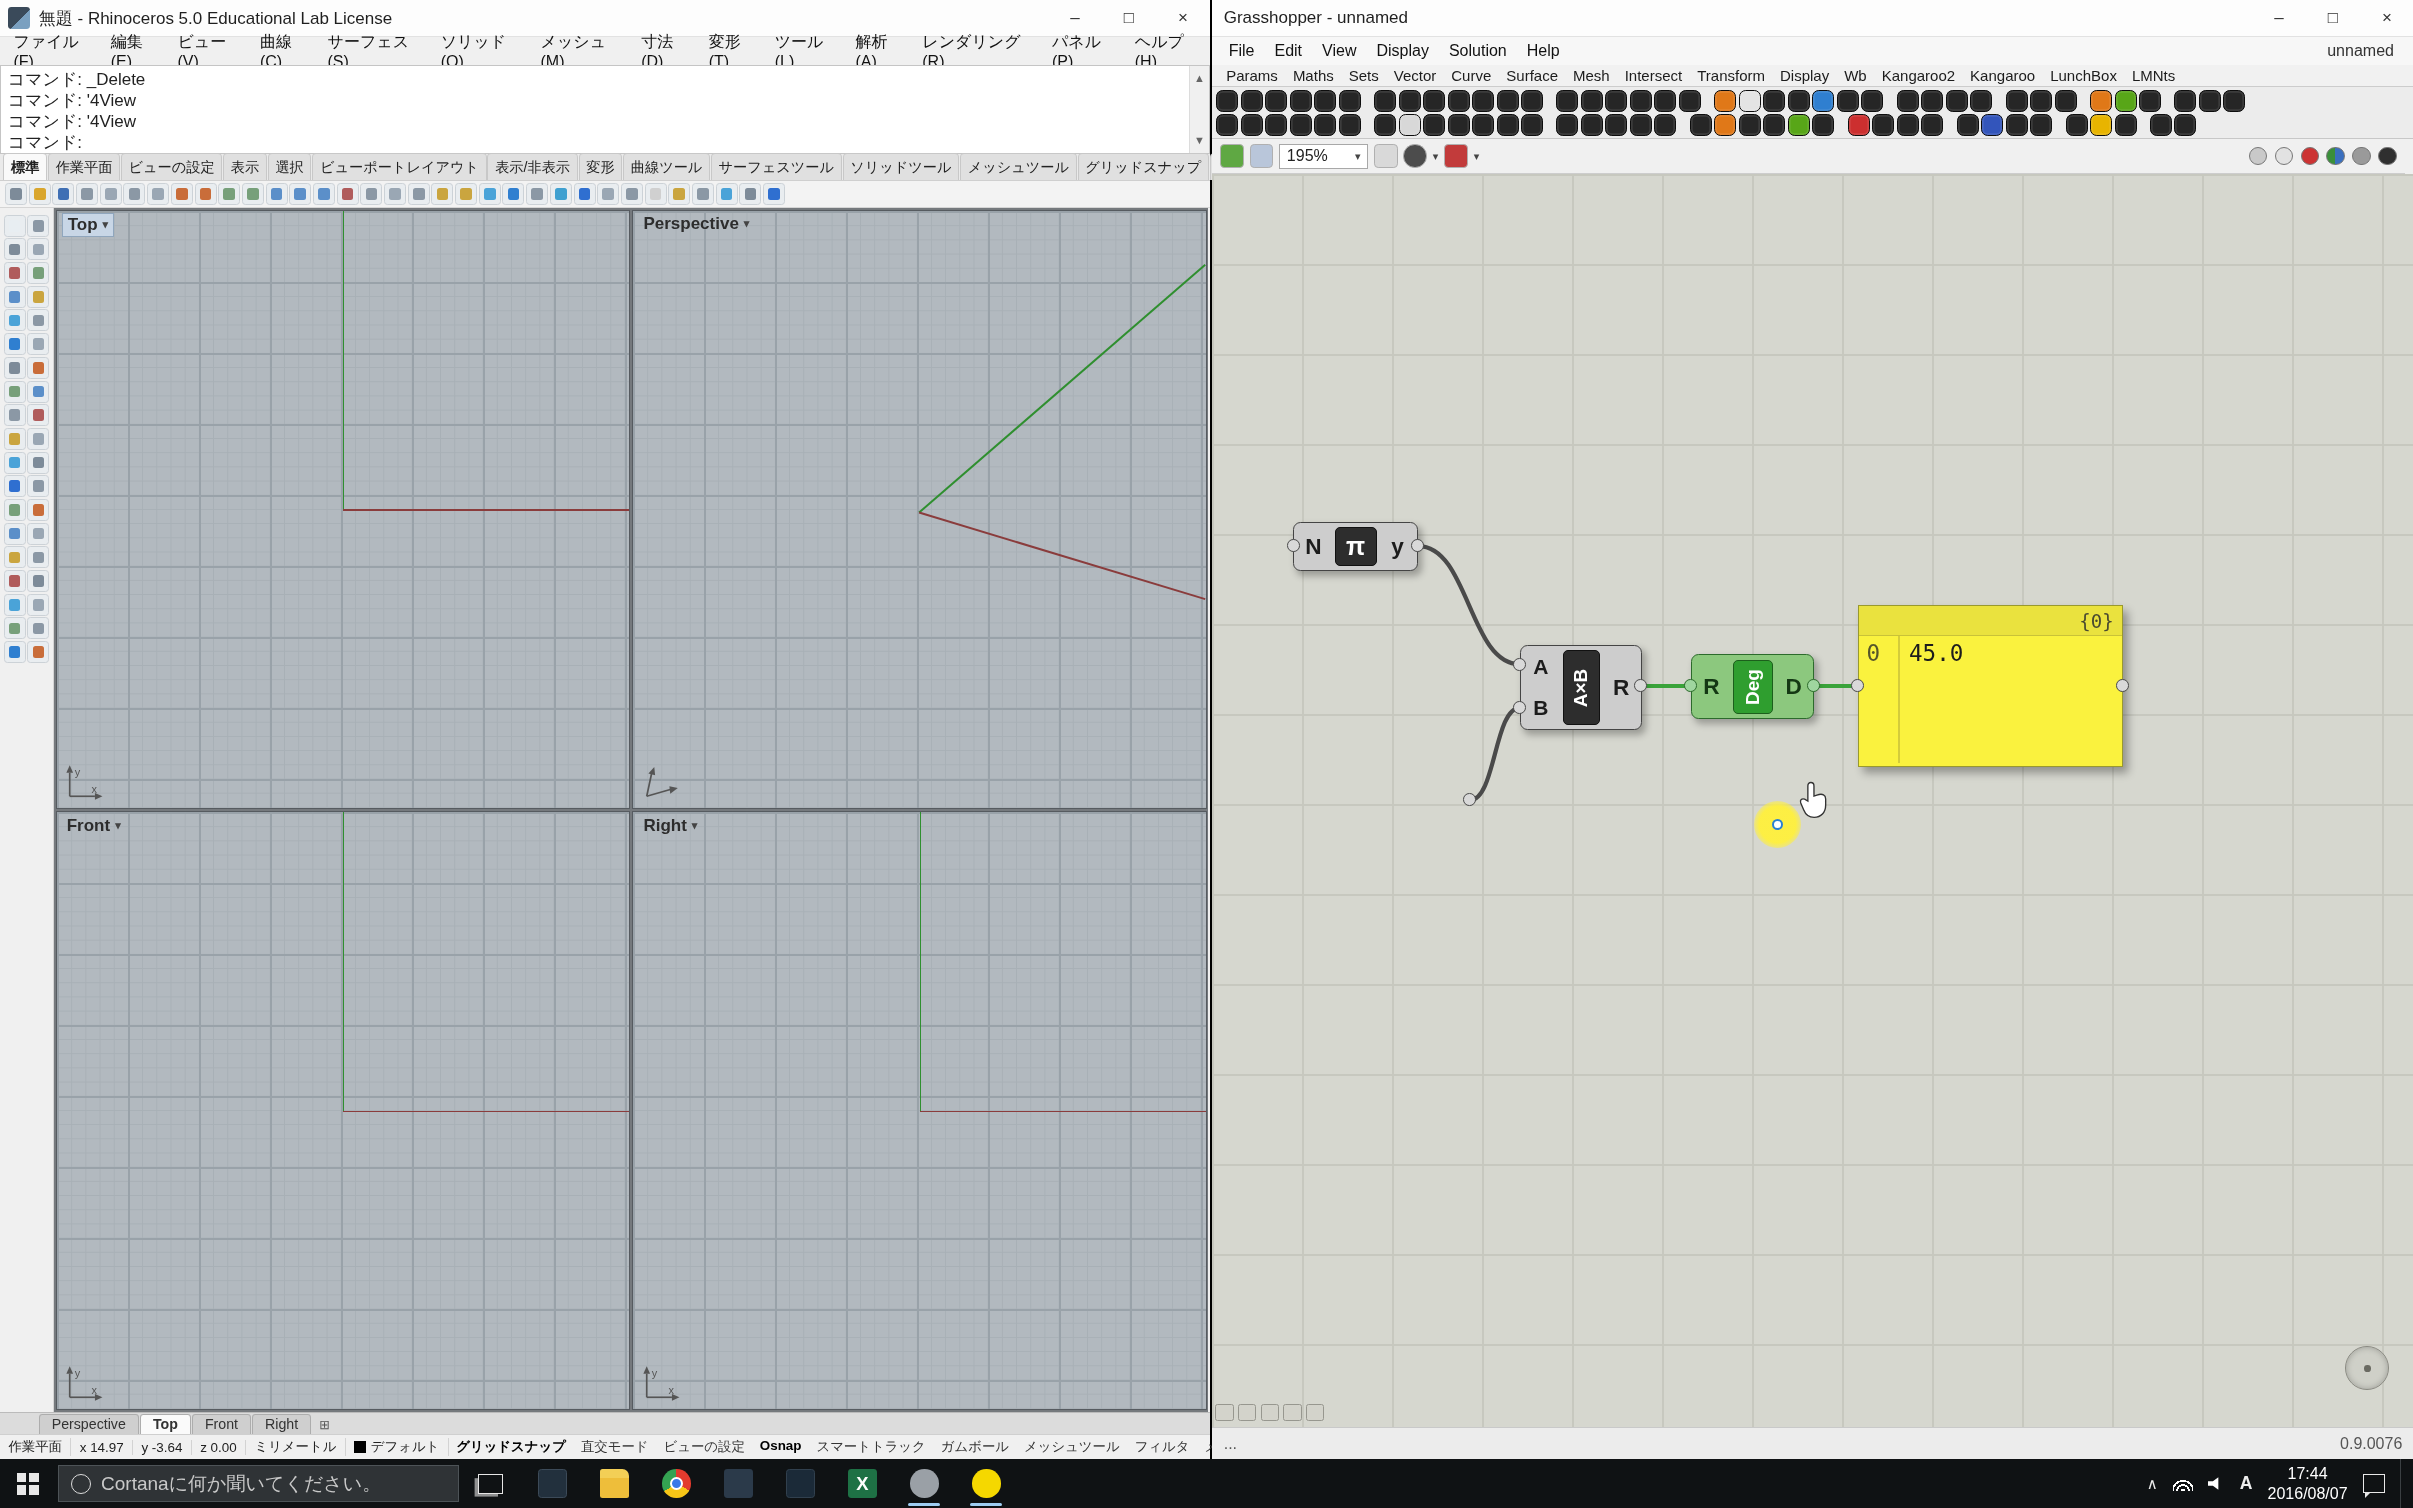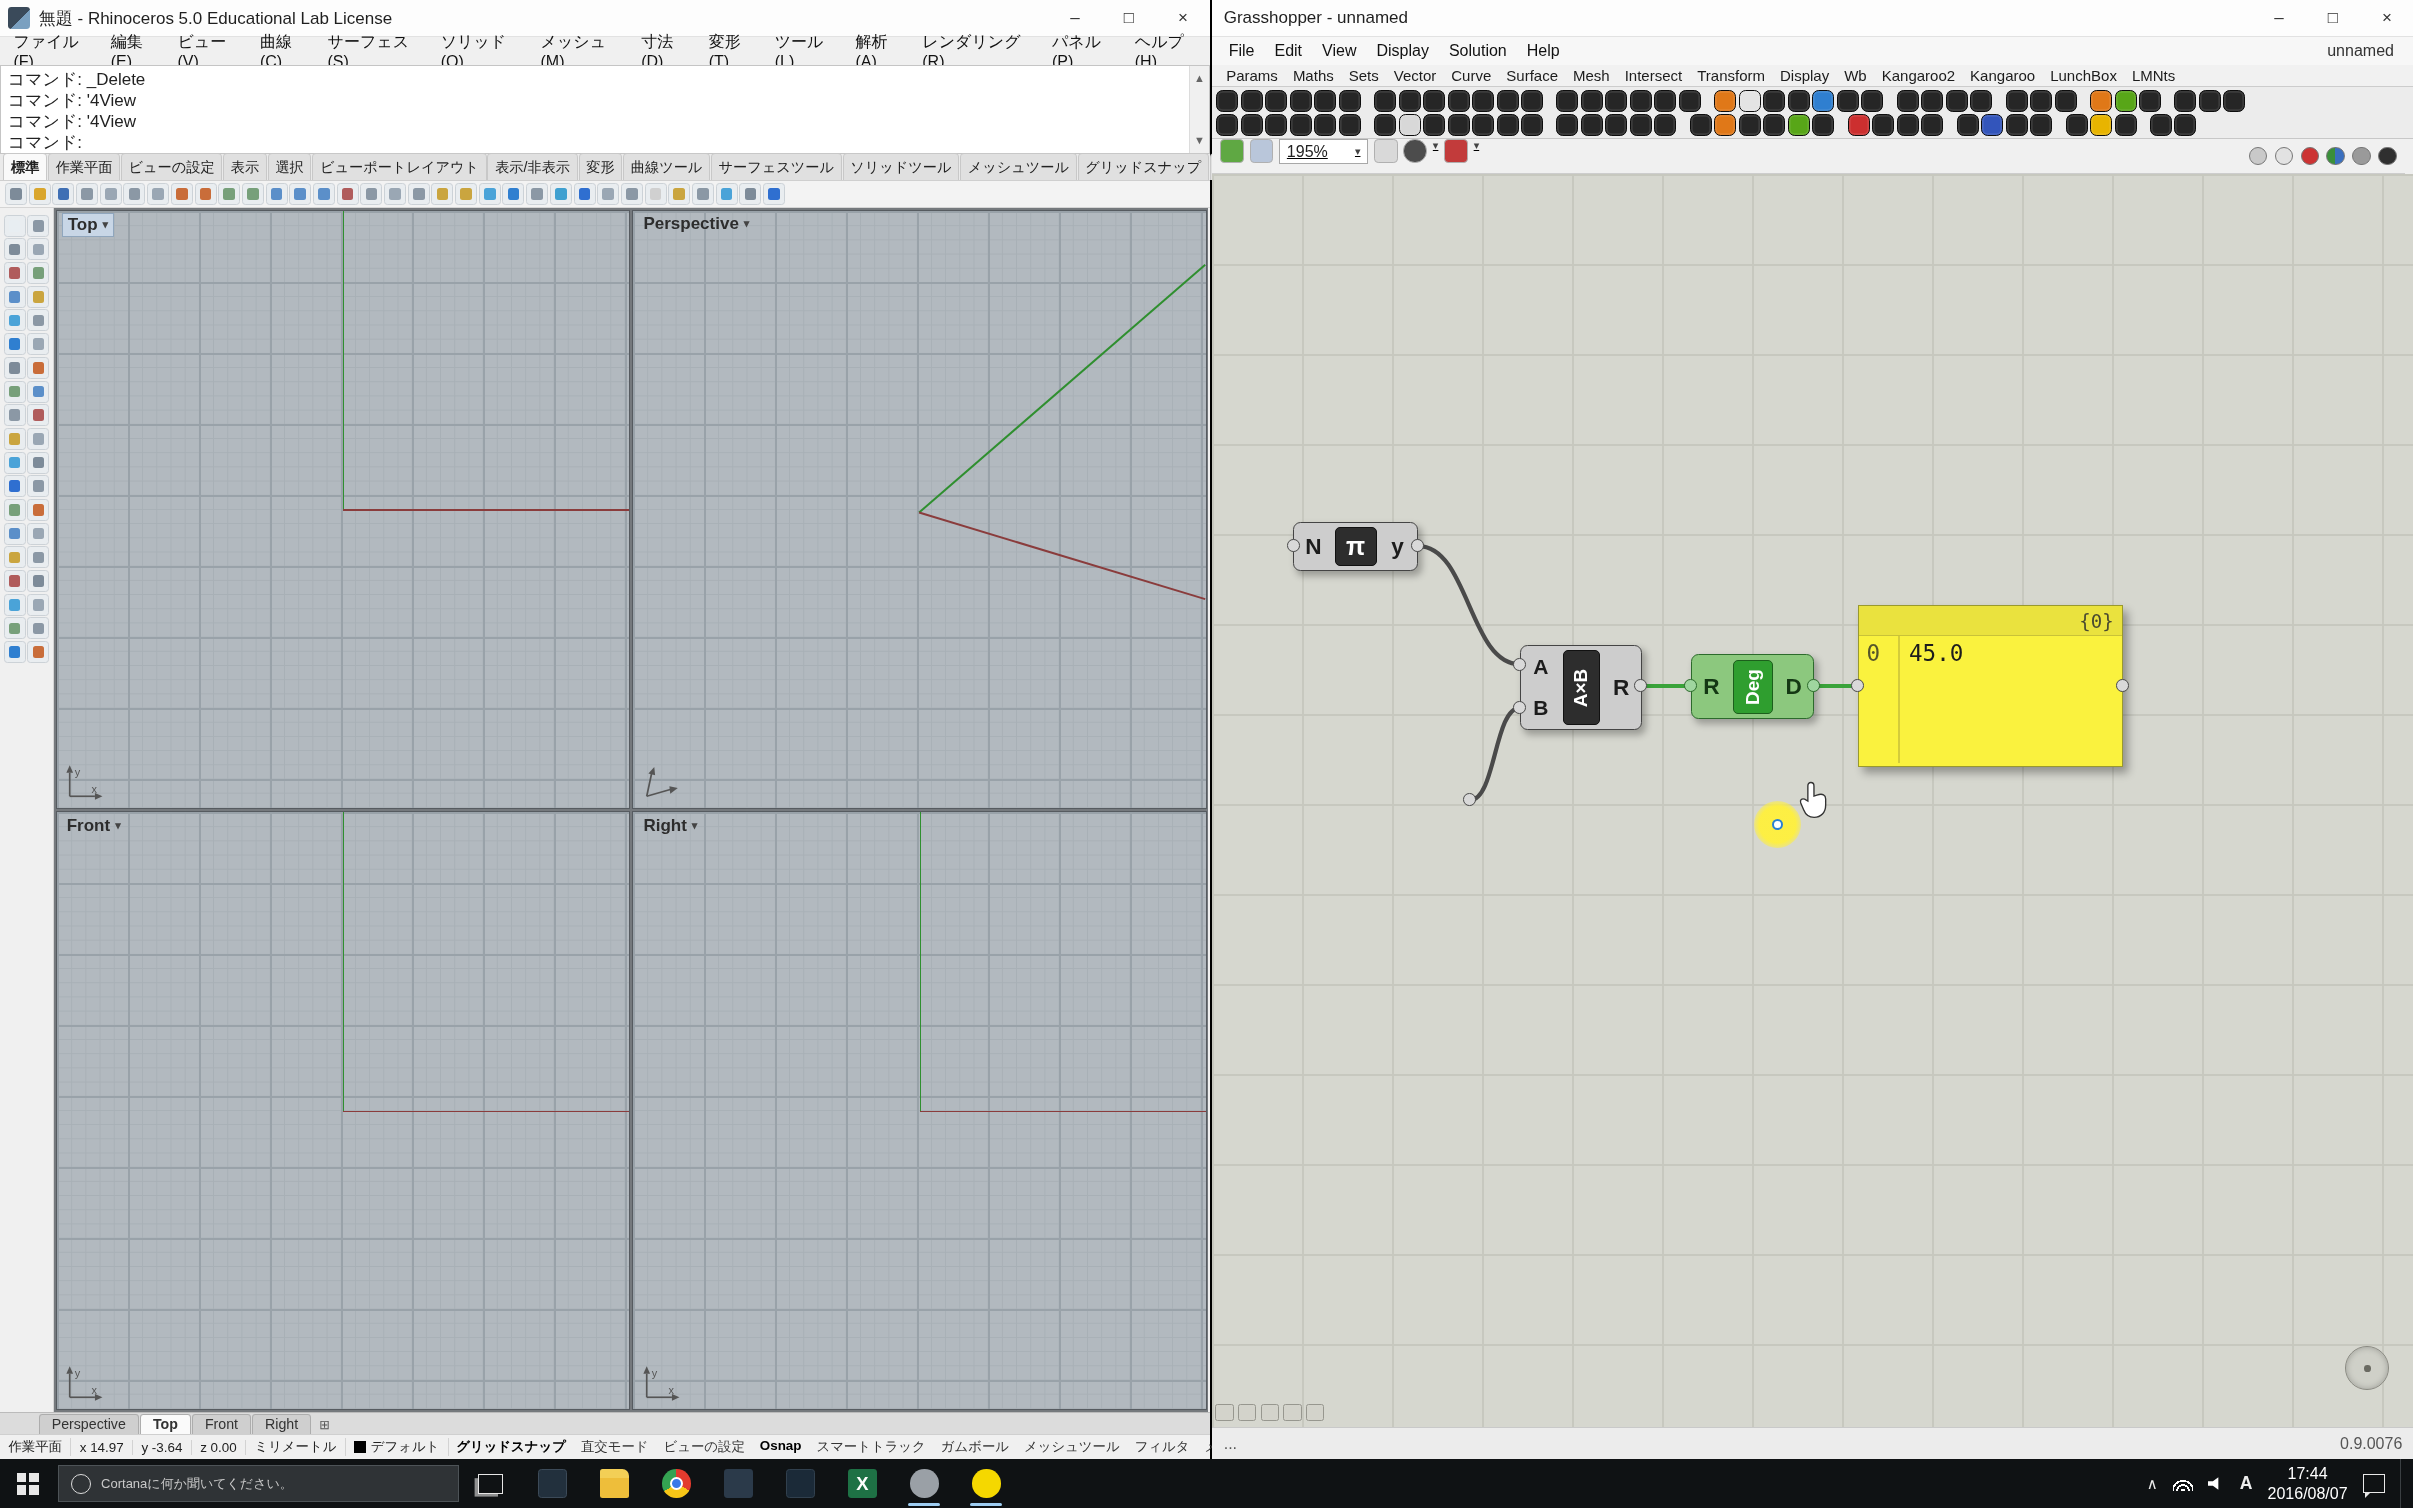--- a/index.html
+++ b/index.html
@@ -77,21 +77,21 @@
   .g-tabs { position:absolute; left:0; right:0; top:65px; height:22px; background:#f1f1f1;
     border-bottom:0.8px solid #ccc; display:flex; align-items:center; padding-left:6.7px; font-size:15px; color:#1c1c1c; }
   .gtab { padding:0 7.5px; }
   .g-pal { position:absolute; left:0; right:0; top:87px; height:52px; background:#ececec;
     border-bottom:0.8px solid #c7c7c7; padding:2.5px 4.2px; }
   .pal-row { display:flex; gap:2.5px; height:23.5px; align-items:center; }
   .picon { width:22px; height:22px; border-radius:6.7px; background:var(--c,#262626); border:0.8px solid #0d0d0d;
     box-shadow:inset 0 0 0 1.7px rgba(255,255,255,.10); }
   .pgap { width:8.4px; }
   .g-ctool { position:absolute; left:0; right:9px; top:139px; height:35px; background:#f0f0f0;
-    border-bottom:0.8px solid #cdcdcd; display:flex; gap:5.9px; padding:0 8.4px;text-decoration:underline; }
+    border-bottom:0.8px solid #cdcdcd; display:flex; align-items:center; gap:5.9px; padding:0 8.4px; }
   .gct-icon { width:23.5px; height:23.5px; border-radius:4.2px; border:0.8px solid #b0b0b0; background:#e6e6e6; }
   .gct-icon.folder { background:#5fa843; }
   .gct-icon.save { background:#b9c6da; }
   .gct-icon.axes { background:#d9d9d9; }
   .gct-icon.eye { background:#4c4c4c; border-radius:50%; }
   .gct-icon.brush { background:#c23b3b; }
   .zoom-box { width:89px; height:25px; background:#fff; border:0.8px solid #a8a8a8; display:flex;
     align-items:center; justify-content:space-between; padding:0 6.7px; font-size:16px; color:#222; }
   .gct-right { margin-left:auto; display:flex; gap:7.5px; align-items:center; }
   .dotic { width:18.4px; height:18.4px; border-radius:50%; border:0.8px solid #777; }
@@ -150,21 +150,21 @@
     border-top:0.8px solid #c9c9c9; display:flex; align-items:center; justify-content:space-between;
     padding:0 11.7px; font-size:16px; color:#555; }
 
   
   #taskbar { position:absolute; left:0; top:1459px; width:2413px; height:49px;
     background:var(--taskbar-bg,#0f1214); display:flex; align-items:center; color:#fff; z-index:10; }
   .start { width:55px; height:100%; display:flex; align-items:center; justify-content:center; }
   .win-logo { width:22px; height:22px; display:grid; grid-template:1fr 1fr / 1fr 1fr; gap:2.5px; }
   .win-logo div { background:#e8e8e8; }
   .searchbox { width:401px; height:37px; background:#2f3336; border:0.8px solid #4d5357; display:flex;
-    align-items:center; gap:10px; padding:0 11.7px; color:#c9c9c9; font-size:13px; margin-left:3.4px; }
+    align-items:center; gap:10px; padding:0 11.7px; color:#c9c9c9; font-size:19px; margin-left:3.4px; }
   .cortana-ring { width:20px; height:20px; border:1.7px solid #dcdcdc; border-radius:50%; flex:none; }
   .tb-app { width:62px; height:100%; display:flex; align-items:center; justify-content:center; position:relative; }
   .tb-app.running::after { content:""; position:absolute; bottom:1.7px; left:15px; right:15px; height:3.4px;
     background:#9ecdf2; border-radius:1.7px; }
   .tv-icon { width:25px; height:20px; border:1.7px solid #e6e6e6; background:transparent; box-shadow:-4.2px 3.4px 0 -0.8px rgba(230,230,230,.6); }
   .ic { width:28.5px; height:28.5px; border-radius:3.4px; }
   .ic-console { background:#22303d; border:0.8px solid #3c4a58; }
   .ic-folder { background:linear-gradient(#f3cf56 0 30%, #eebe3a 30% 100%); border-radius:2.5px 6.7px 2.5px 2.5px; }
   .ic-chrome { border-radius:50%;
     background:conic-gradient(#e33b2e 0 33%, #f7c617 33% 66%, #34a352 66% 100%); position:relative; }

